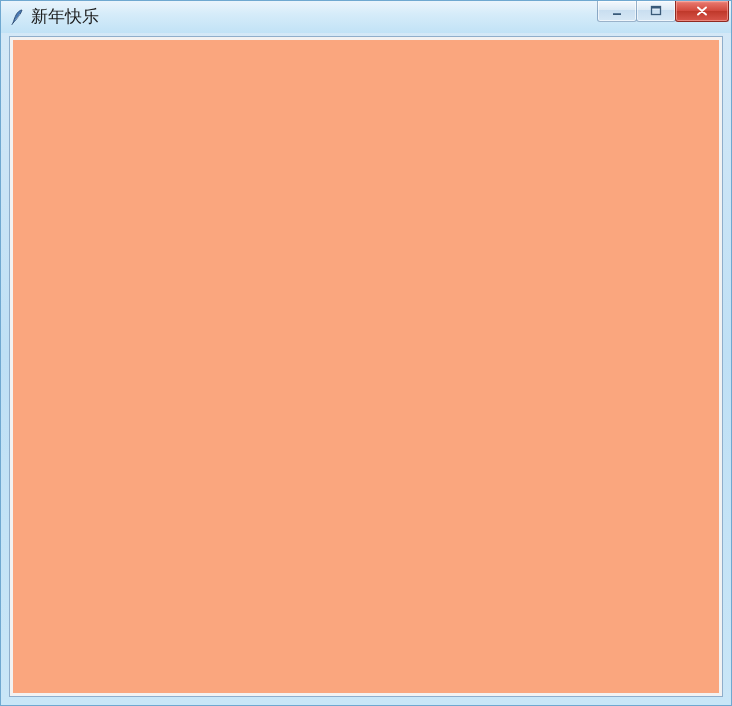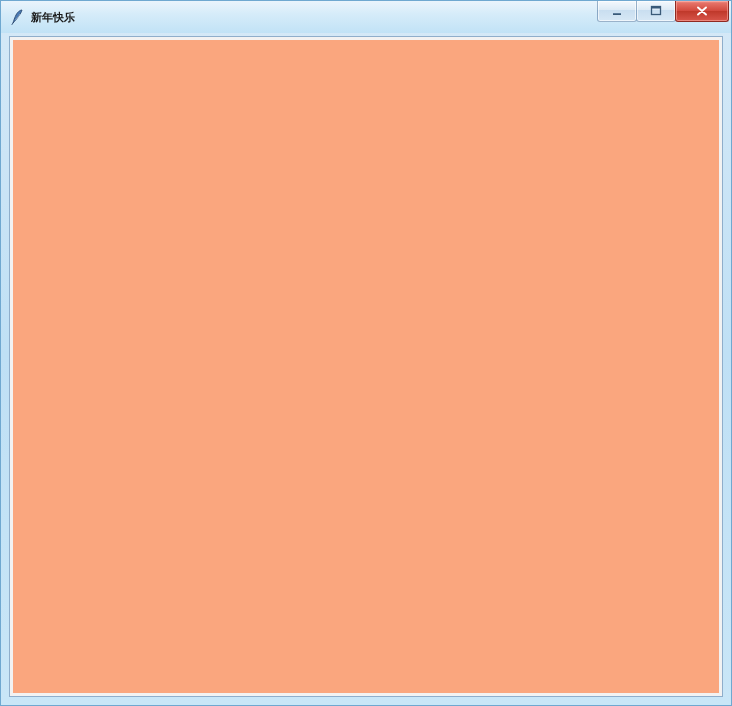--- a/index.html
+++ b/index.html
@@ -43,29 +43,28 @@
       flex-shrink: 0;
     }
 
     .app-icon svg {
       width: 16px;
       height: 16px;
       display: block;
     }
 
     .title-text {
-      font-size: 11px;
+      font-size: 17px;
       color: #1a1a1a;
       line-height: 32px;
       user-select: none;
       flex-grow: 1;
       white-space: nowrap;
       text-overflow: ellipsis;
       overflow: hidden;
-      font-weight: bold;
     }
 
     .window-controls {
       display: flex;
       align-items: flex-start;
       height: 100%;
       position: absolute;
       right: 2px;
       top: 0;
     }

